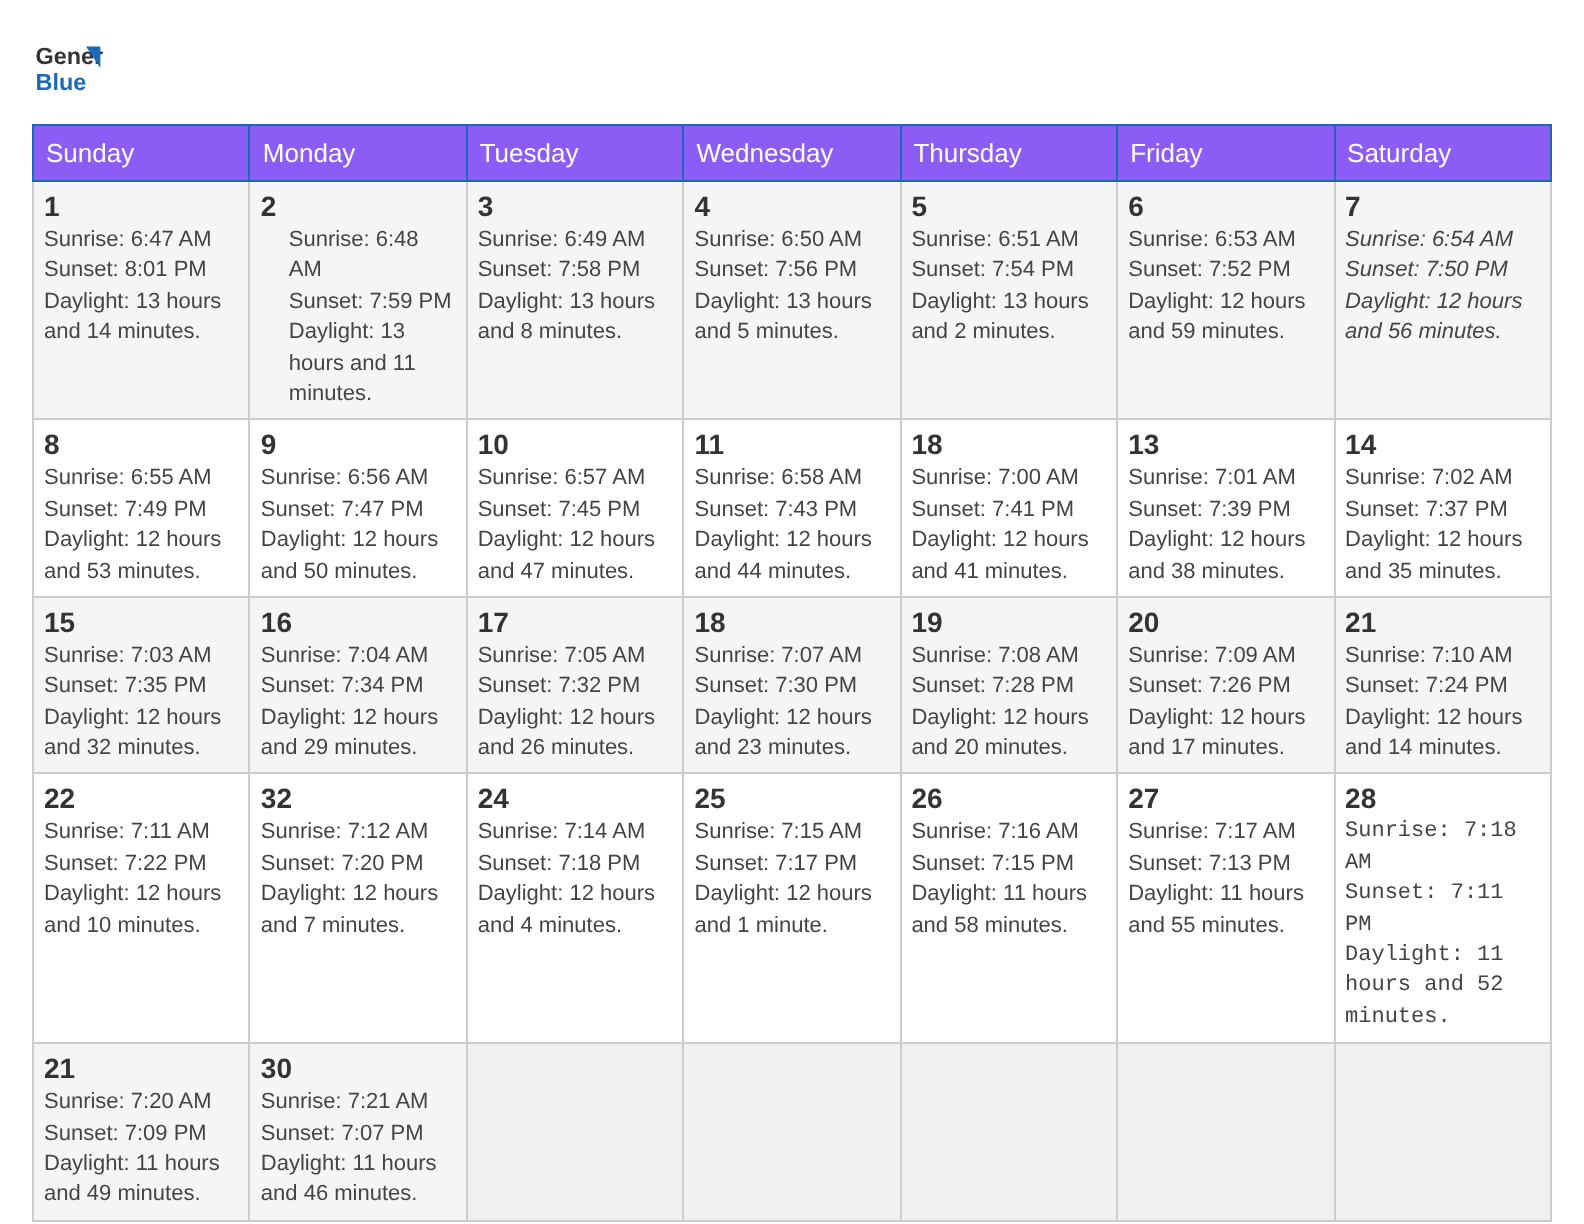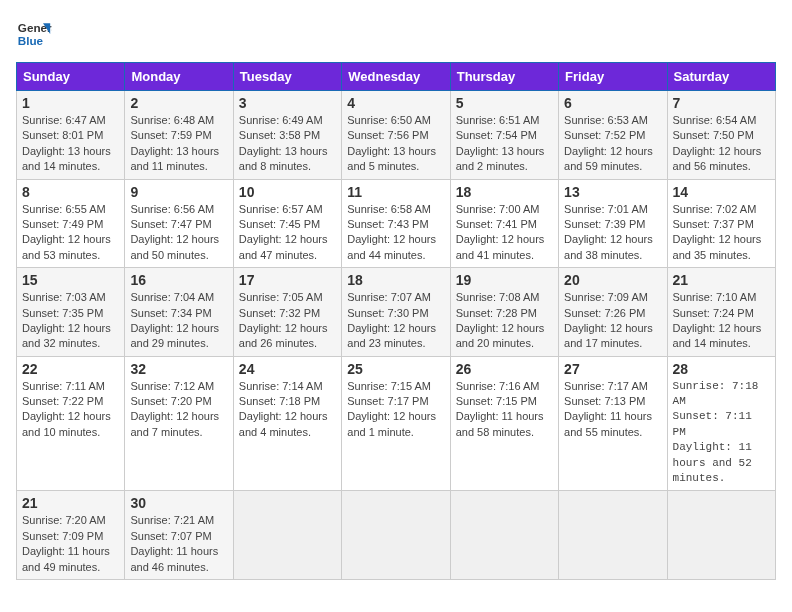--- a/index.html
+++ b/index.html
@@ -35,26 +35,26 @@
       font-size: 16px;
       font-weight: normal;
       color: #555;
     }
     table {
       width: 100%;
       border-collapse: collapse;
       font-size: 11px;
     }
     thead tr th {
-      background: #6d28d9;
+      background: #8b5cf6;
       color: #fff;
       text-align: left;
       padding: 6px 6px;
       font-size: 13px;
-      font-weight: bold;
+      font-weight: normal;
       border: 1px solid #1a6ab5;
       margin-left: 17px;
     }
     tbody tr td {
       border: 1px solid #ccc;
       vertical-align: top;
       padding: 4px 5px;
       width: 14.28%;
       min-height: 70px;
     }
@@ -106,28 +106,28 @@
   <tbody id="calendar-body">
       <tr>
         <td>
           <span class="day-num">1</span>
           <div class="day-info" style="white-space: pre-line;">Sunrise: 6:47 AM
 Sunset: 8:01 PM
 Daylight: 13 hours and 14 minutes.</div>
         </td>
         <td>
           <span class="day-num">2</span>
-          <div class="day-info" style="white-space: pre-line;">Sunrise: 6:48 AM
+          <div class="day-info" style="white-space: pre-line; margin-left: 14px;">Sunrise: 6:48 AM
 Sunset: 7:59 PM
 Daylight: 13 hours and 11 minutes.</div>
         </td>
         <td>
           <span class="day-num">3</span>
           <div class="day-info" style="white-space: pre-line;">Sunrise: 6:49 AM
-Sunset: 3:58 PM
+Sunset: 7:58 PM
 Daylight: 13 hours and 8 minutes.</div>
         </td>
         <td>
           <span class="day-num">4</span>
           <div class="day-info" style="white-space: pre-line;">Sunrise: 6:50 AM
 Sunset: 7:56 PM
 Daylight: 13 hours and 5 minutes.</div>
         </td>
         <td>
           <span class="day-num">5</span>
@@ -136,21 +136,21 @@
 Daylight: 13 hours and 2 minutes.</div>
         </td>
         <td>
           <span class="day-num">6</span>
           <div class="day-info" style="white-space: pre-line;">Sunrise: 6:53 AM
 Sunset: 7:52 PM
 Daylight: 12 hours and 59 minutes.</div>
         </td>
         <td>
           <span class="day-num">7</span>
-          <div class="day-info" style="white-space: pre-line;">Sunrise: 6:54 AM
+          <div class="day-info" style="white-space: pre-line; font-style: italic;">Sunrise: 6:54 AM
 Sunset: 7:50 PM
 Daylight: 12 hours and 56 minutes.</div>
         </td>
       </tr>
       <tr>
         <td>
           <span class="day-num">8</span>
           <div class="day-info" style="white-space: pre-line;">Sunrise: 6:55 AM
 Sunset: 7:49 PM
 Daylight: 12 hours and 53 minutes.</div>

